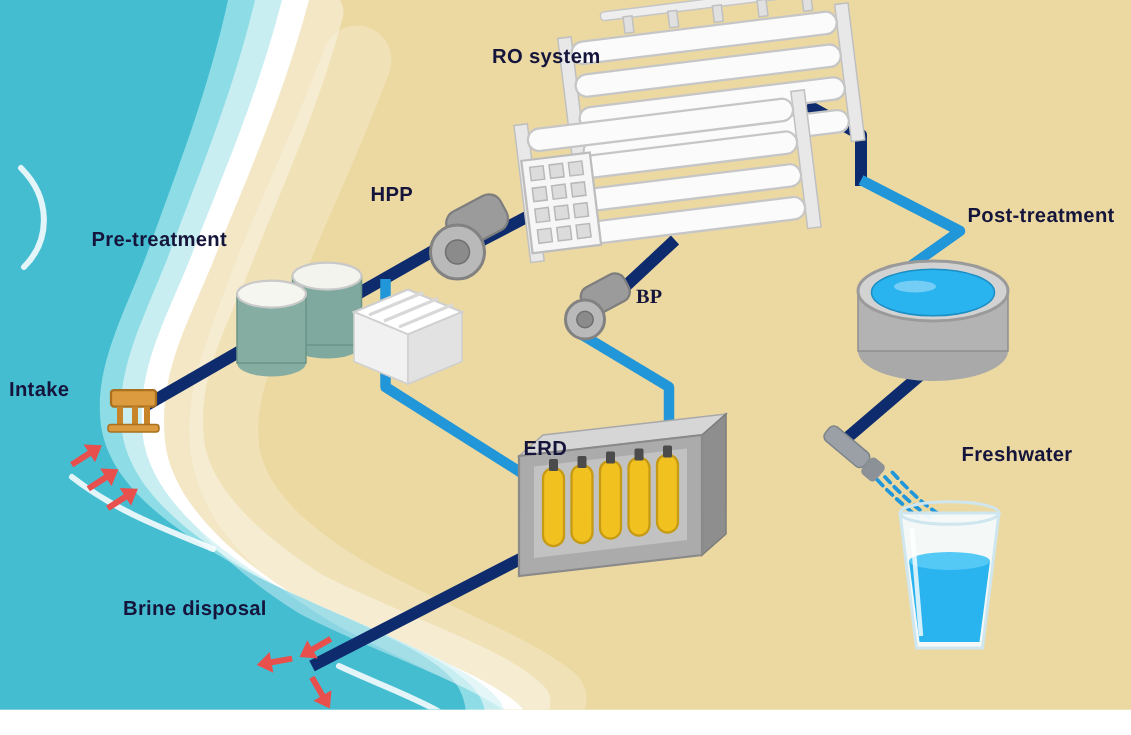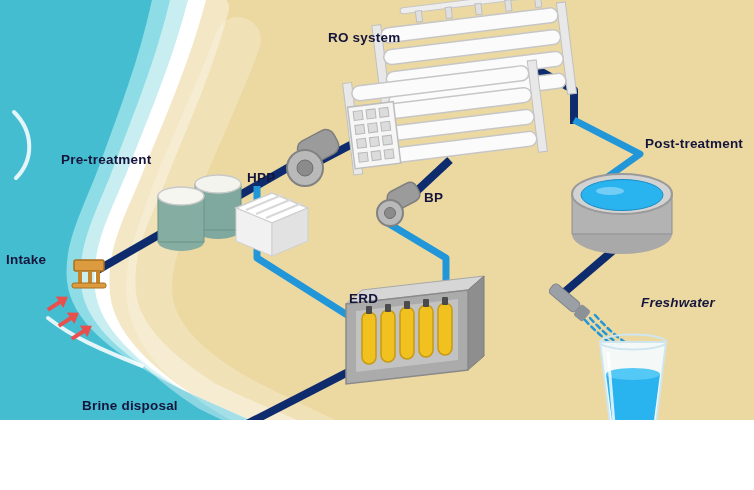--- a/index.html
+++ b/index.html
@@ -1,17 +1,17 @@
 <!DOCTYPE html>
 <html style="--sand: #ecd9a2; --ocean-deep: #45bdd1; --ocean-mid: #8edde6; --ocean-light: #c9eef2; --foam: #ffffff; --pipe-dark: #0e2b6d; --pipe-light: #2196d8; --water-blue: #29b3ef; --erd-yellow: #f1c11f; --arrow-red: #e8504e; --label-text: #15153c; --metal-gray: #b3b3b3;"><head>
 <meta charset="utf-8">
 <style>
   html,body{margin:0;padding:0;}
   .stage{
-    position:relative;width:754px;height:420px;overflow:hidden;
+    position:relative;width:754px;height:473px;overflow:hidden;
     background:var(--sand,#ecd9a2);
     font-family:"Liberation Sans",sans-serif;
   }
   .stage svg{position:absolute;inset:0;display:block;}
   .label{
     position:absolute;font-weight:700;font-size:13.5px;line-height:1.1;
     color:var(--label-text,#15153c);white-space:nowrap;letter-spacing:.2px;
     user-select:none;
   }
   
@@ -195,21 +195,21 @@
     </g>
 
     <g>
       <use href="#rarrow" class="red" transform="translate(224,432) rotate(150)"></use>
       <use href="#rarrow" class="red" transform="translate(214,448) rotate(60)"></use>
       <use href="#rarrow" class="red" transform="translate(196,446) rotate(170)"></use>
     </g>
   </svg>
 
   <div class="label" style="left:328px;top:31px;">RO system</div>
-  <div class="label" style="left:247px;top:123px;margin-top:48px;">HPP</div>
+  <div class="label" style="left:247px;top:123px;">HPP</div>
   <div class="label" style="left:61px;top:153px;">Pre-treatment</div>
   <div class="label" style="left:645px;top:137px;">Post-treatment</div>
   <div class="label" style="left:6px;top:253px;">Intake</div>
-  <div class="label" style="left:424px;top:191px;">BP</div>
+  <div class="label" style="left:424px;top:191px;font-family:Liberation Serif, serif;">BP</div>
   <div class="label" style="left:349px;top:292px;">ERD</div>
-  <div class="label" style="left:641px;top:296px;font-style:italic;">Freshwater</div>
+  <div class="label" style="left:641px;top:296px;">Freshwater</div>
   <div class="label" style="left:82px;top:399px;">Brine disposal</div>
 </div>
 
 </body></html>

